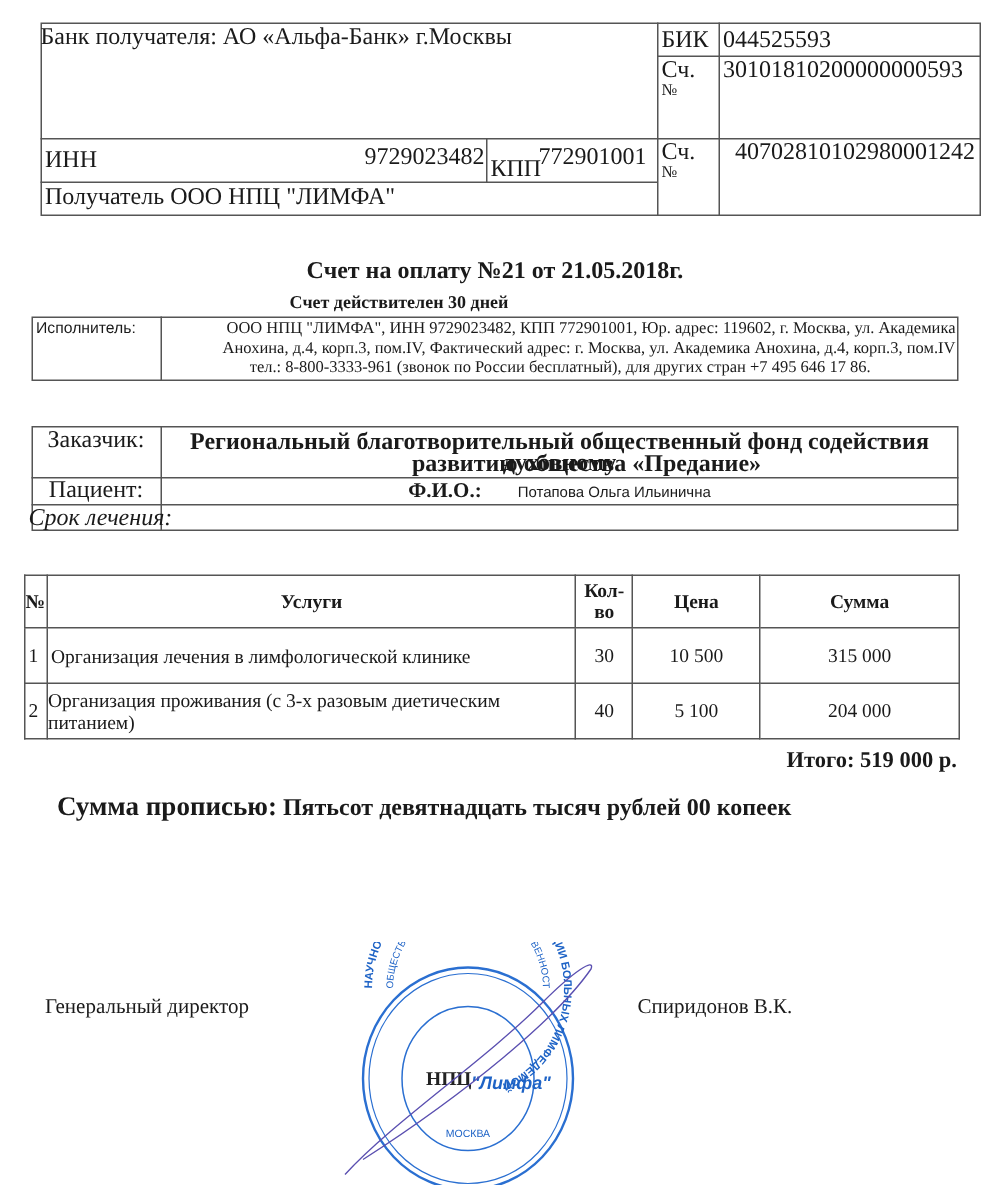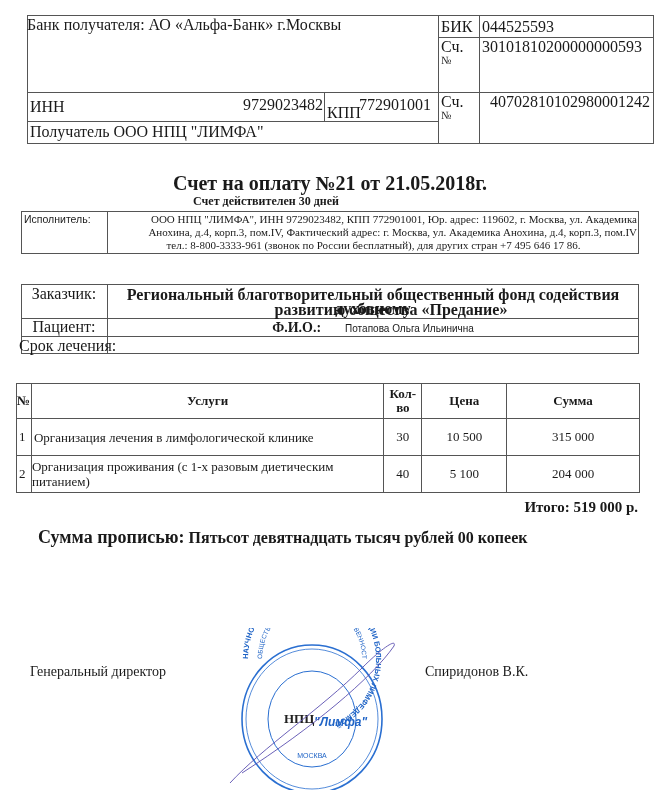--- a/index.html
+++ b/index.html
@@ -61,21 +61,21 @@
   <div class="abs t12" style="left:327px; top:106px;">КПП</div>
   <div class="abs t12" style="left:359px; top:98px;">772901001</div>
 
   <div class="abs t12" style="left:441px; top:95px;">Сч.</div>
   <div class="abs t11" style="left:441px; top:109px;">№</div>
   <div class="abs t12" style="left:490px; top:95px;">40702810102980001242</div>
 
   <div class="abs t12" style="left:30px; top:125px;">Получатель ООО НПЦ "ЛИМФА"</div>
 </div>
 
-<div class="abs bold center" style="left:0; top:172px; width:660px; font-size:20px;">Счет на оплату №21 от 21.05.2018г.</div>
+<div class="abs bold center" style="left:0; top:172px; width:660px; font-size:16px;">Счет на оплату №21 от 21.05.2018г.</div>
 <div class="abs bold center" style="left:0; top:194px; width:532px; font-size:12px;">Счет действителен 30 дней</div>
 
 <div>
   <div class="box" style="left:21px; top:211px; width:618px; height:43px;"></div>
   <div class="line-v" style="left:107px; top:211px; height:43px;"></div>
   <div class="abs sans" style="left:24px; top:213px; font-size:10.5px;">Исполнитель:</div>
   <div class="abs t11" style="left:110px; top:213px; width:527px; text-align:right;">ООО НПЦ "ЛИМФА", ИНН 9729023482, КПП 772901001, Юр. адрес: 119602, г. Москва, ул. Академика</div>
   <div class="abs t11" style="left:110px; top:226px; width:527px; text-align:right;">Анохина, д.4, корп.3, пом.IV, Фактический адрес: г. Москва, ул. Академика Анохина, д.4, корп.3, пом.IV</div>
   <div class="abs t11 center" style="left:110px; top:239px; width:527px;">тел.: 8-800-3333-961 (звонок по России бесплатный), для других стран +7 495 646 17 86.</div>
 </div>
@@ -89,21 +89,21 @@
   <div class="abs t12 center" style="left:21px; top:287px; width:86px;">Заказчик:</div>
   <div class="abs t12 bold center" style="left:107px; top:288px; width:532px;">Региональный благотворительный общественный фонд содействия духовному</div>
   <div class="abs t12 bold center" style="left:125px; top:303px; width:532px;">развитию общества «Предание»</div>
 
   <div class="abs t12 center" style="left:21px; top:320px; width:86px;">Пациент:</div>
   <div class="abs center" style="left:107px; top:318px; width:532px;">
     <span class="bold" style="font-size:14px;">Ф.И.О.:</span>
     <span class="sans" style="font-size:10px; margin-left:20px;">Потапова Ольга Ильинична</span>
   </div>
 
-  <div class="abs t12" style="left:19px; top:339px;">Срок лечения:</div>
+  <div class="abs t12" style="left:19px; top:339px;font-style:italic;">Срок лечения:</div>
   <div class="abs t12" style="left:110px; top:339px;"></div>
 </div>
 
 <table class="svc">
   <colgroup>
     <col style="width:15px">
     <col style="width:353px">
     <col style="width:38px">
     <col style="width:85px">
     <col style="width:133px">
@@ -125,21 +125,21 @@
       <div>Организация лечения в лимфологической клинике</div>
       <div></div>
     </td>
     <td class="center">30</td>
     <td class="center">10 500</td>
     <td class="center">315 000</td>
   </tr>
   <tr>
     <td style="padding:0 0 0 2px;">2</td>
     <td style="line-height:15px; padding-left:0;">
-      <div>Организация проживания (с 1-х разовым диетическим</div>
+      <div>Организация проживания (с 3-х разовым диетическим</div>
       <div>питанием)</div>
     </td>
     <td class="center">40</td>
     <td class="center">5 100</td>
     <td class="center">204 000</td>
   </tr>
 </tbody>
   </table>
 
 <div class="abs bold" style="right:22px; top:499px; font-size:15px;">Итого: 519 000 р.</div>

